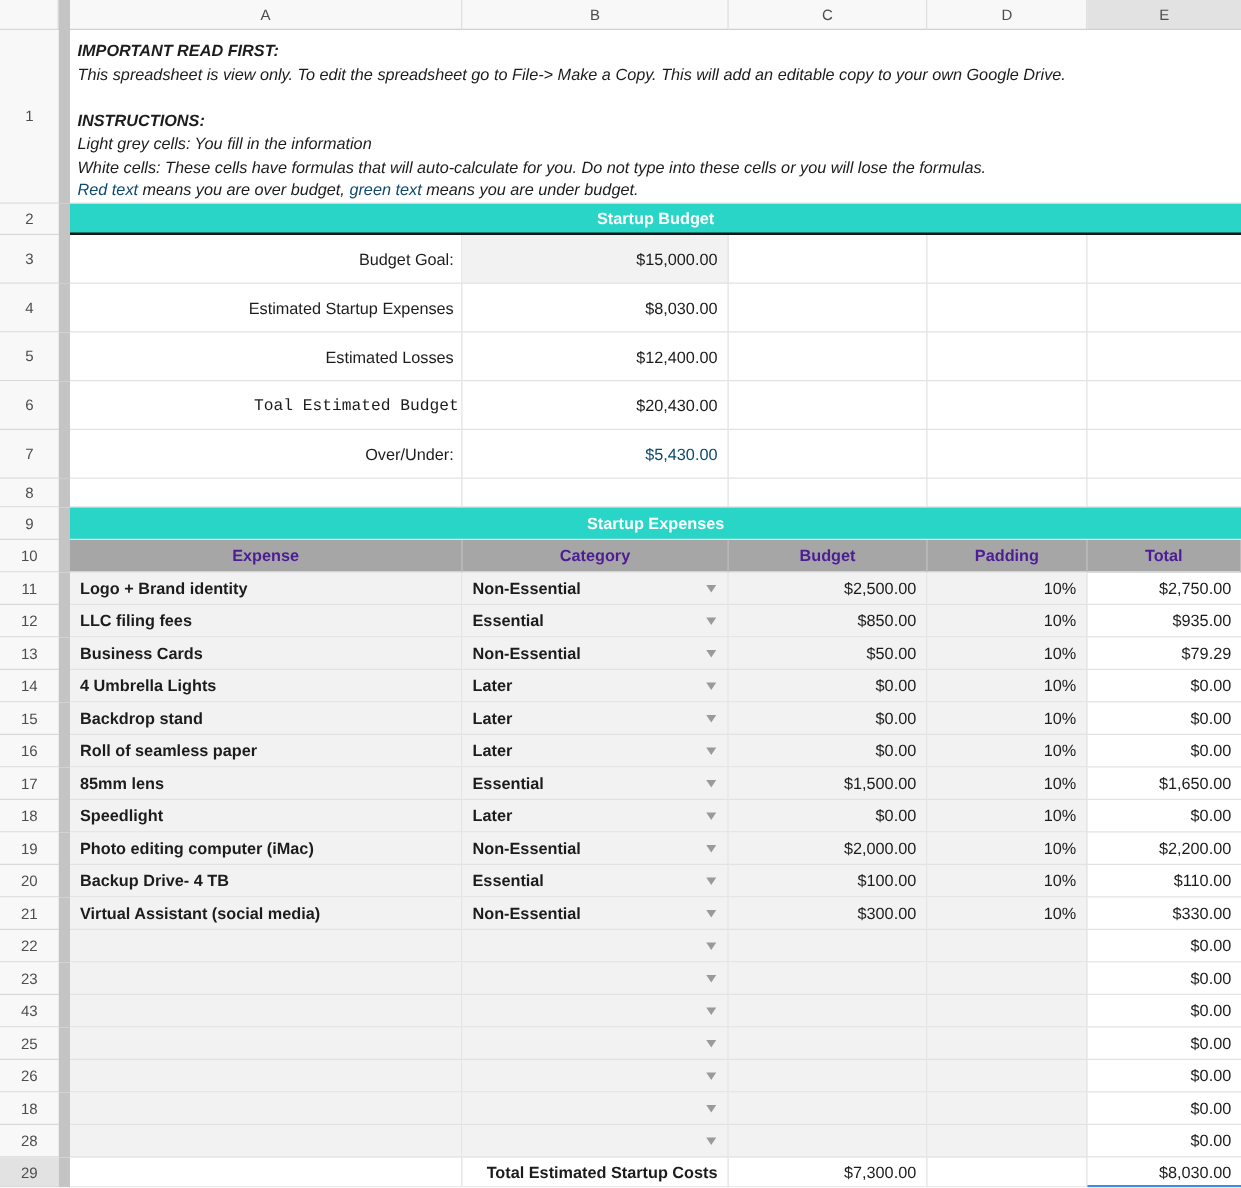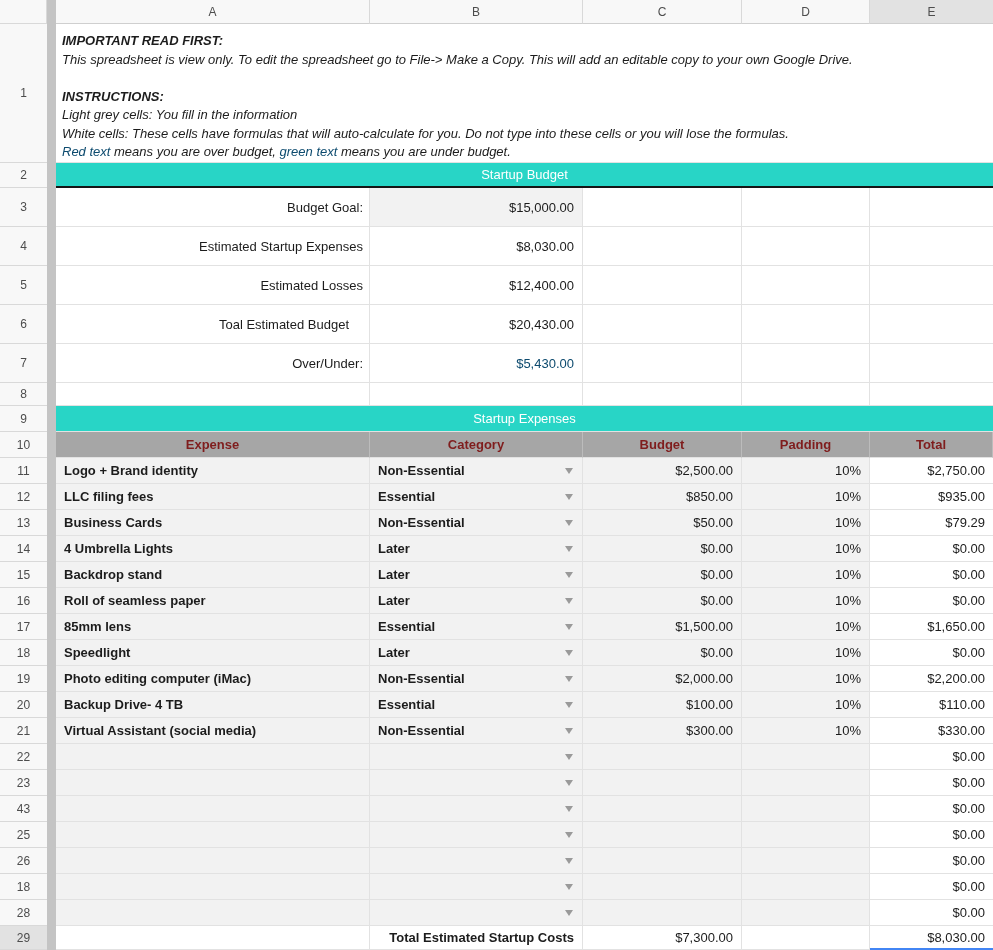--- a/index.html
+++ b/index.html
@@ -16,23 +16,23 @@
   
   .cell{box-sizing:border-box;border-right:1px solid #e2e2e2;border-bottom:1px solid #e2e2e2;
       display:flex;align-items:center;overflow:hidden;white-space:nowrap;position:relative;}
   .ca{flex:0 0 314px;} .cb{flex:0 0 213px;} .cc{flex:0 0 159px;} .cd{flex:0 0 128px;} .ce{flex:0 0 123px;border-right:none;}
   .merged{flex:0 0 937px;border-right:none;}
   .h24{height:24px;} .h139{height:139px;} .h25{height:25px;} .h39{height:39px;} .h23{height:23px;} .h26{height:26px;}
   .padl{padding-left:8px;font-weight:bold;} 
   .ralign{justify-content:flex-end;padding-right:8px;}
   .center{justify-content:center;}
   .greyfill{background:#f2f2f2;}
-  .teal{background:#28d5c6;color:#fff;font-weight:normal;}
+  .teal{background:#28d5c6;color:#fff;font-weight:bold;}
   .tealA{border-bottom:2px solid #151515;}
-  .greyhdr{background:#a6a6a6;color:#7f1d1d;font-weight:bold;border-right:1px solid #bcbcbc;}
+  .greyhdr{background:#a6a6a6;color:#4c1d95;font-weight:bold;border-right:1px solid #bcbcbc;}
   .red{color:#0c4a6e;} .green{color:#0c4a6e;}
   .bold{font-weight:bold;}
   .instr{align-items:flex-start;padding:8px 0 0 6px;font-style:italic;line-height:18.5px;display:block;}
   .instr .blank{height:18.5px;}
   .dd-arrow{position:absolute;right:9px;top:50%;margin-top:-3px;width:0;height:0;
       border-left:4.5px solid transparent;border-right:4.5px solid transparent;border-top:6px solid #9a9a9a;}
   .selcell{border-bottom:2px solid #4285f4;}
 </style>
 </head>
 <body>
@@ -96,21 +96,21 @@
     <div class="cell ca h39 ralign" style="padding-right:6px;">Estimated Losses</div>
     <div class="cell cb h39 ralign">$12,400.00</div>
     <div class="cell cc h39"></div>
     <div class="cell cd h39"></div>
     <div class="cell ce h39"></div>
   </div>
 
   <div class="row h39">
     <div class="nc">6</div>
     <div class="dv"></div>
-    <div class="cell ca h39 ralign" style="padding-right:20px;">Toal Estimated Budget</div>
+    <div class="cell ca h39 ralign" style="padding-right:2px;font-family:Liberation Mono, monospace;">Toal Estimated Budget</div>
     <div class="cell cb h39 ralign">$20,430.00</div>
     <div class="cell cc h39"></div>
     <div class="cell cd h39"></div>
     <div class="cell ce h39"></div>
   </div>
 
   <div class="row h39">
     <div class="nc">7</div>
     <div class="dv"></div>
     <div class="cell ca h39 ralign" style="padding-right:6px;">Over/Under:</div>

